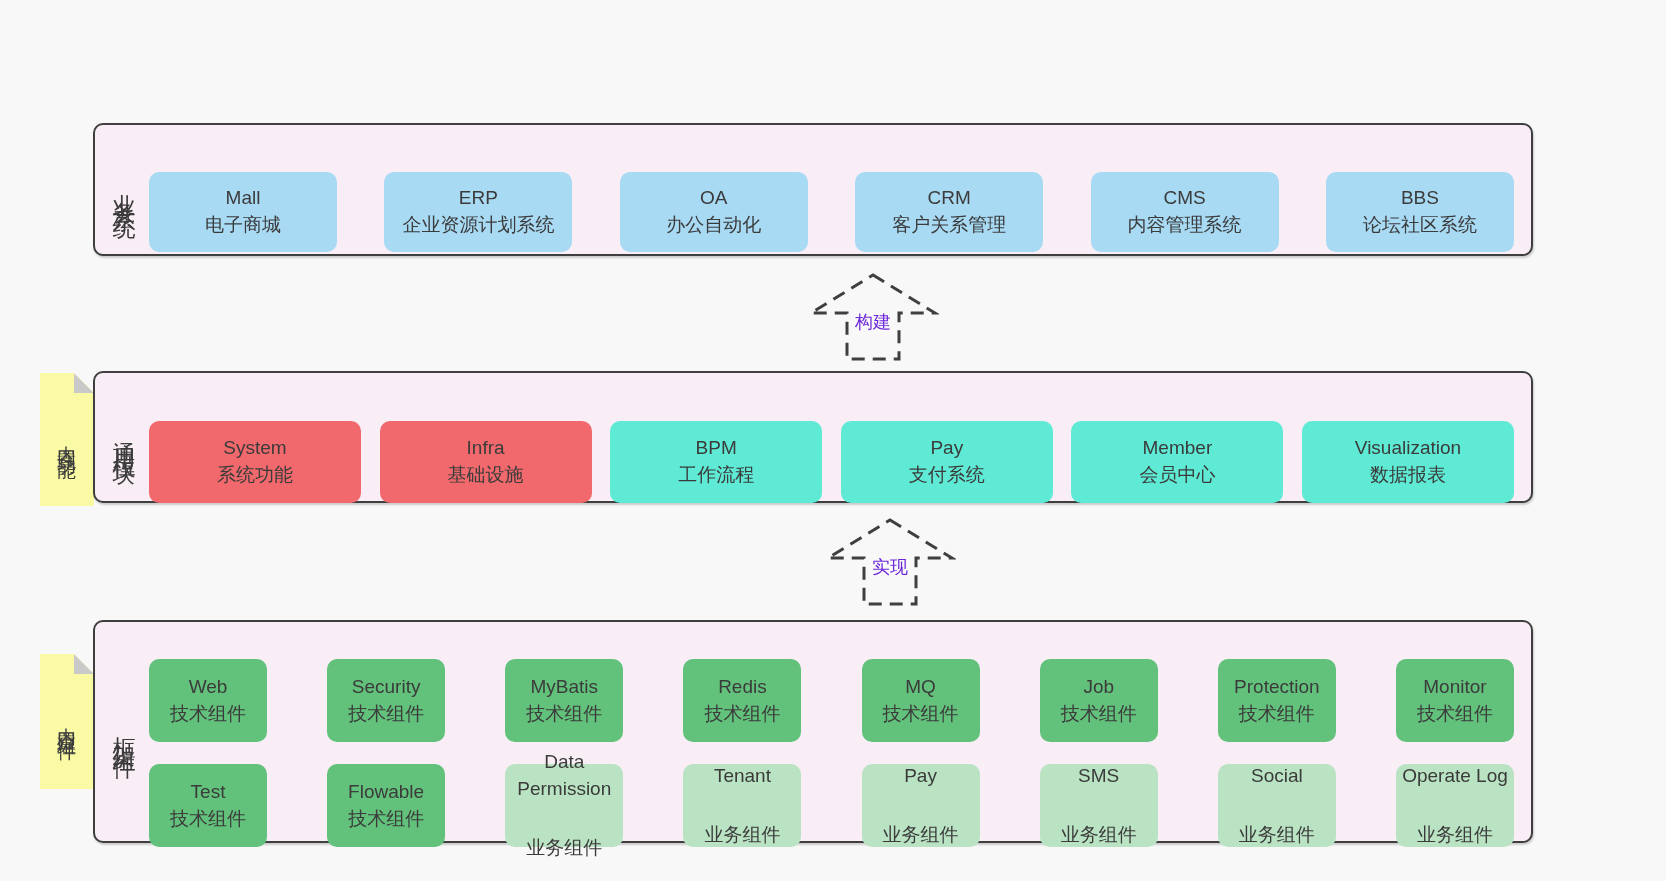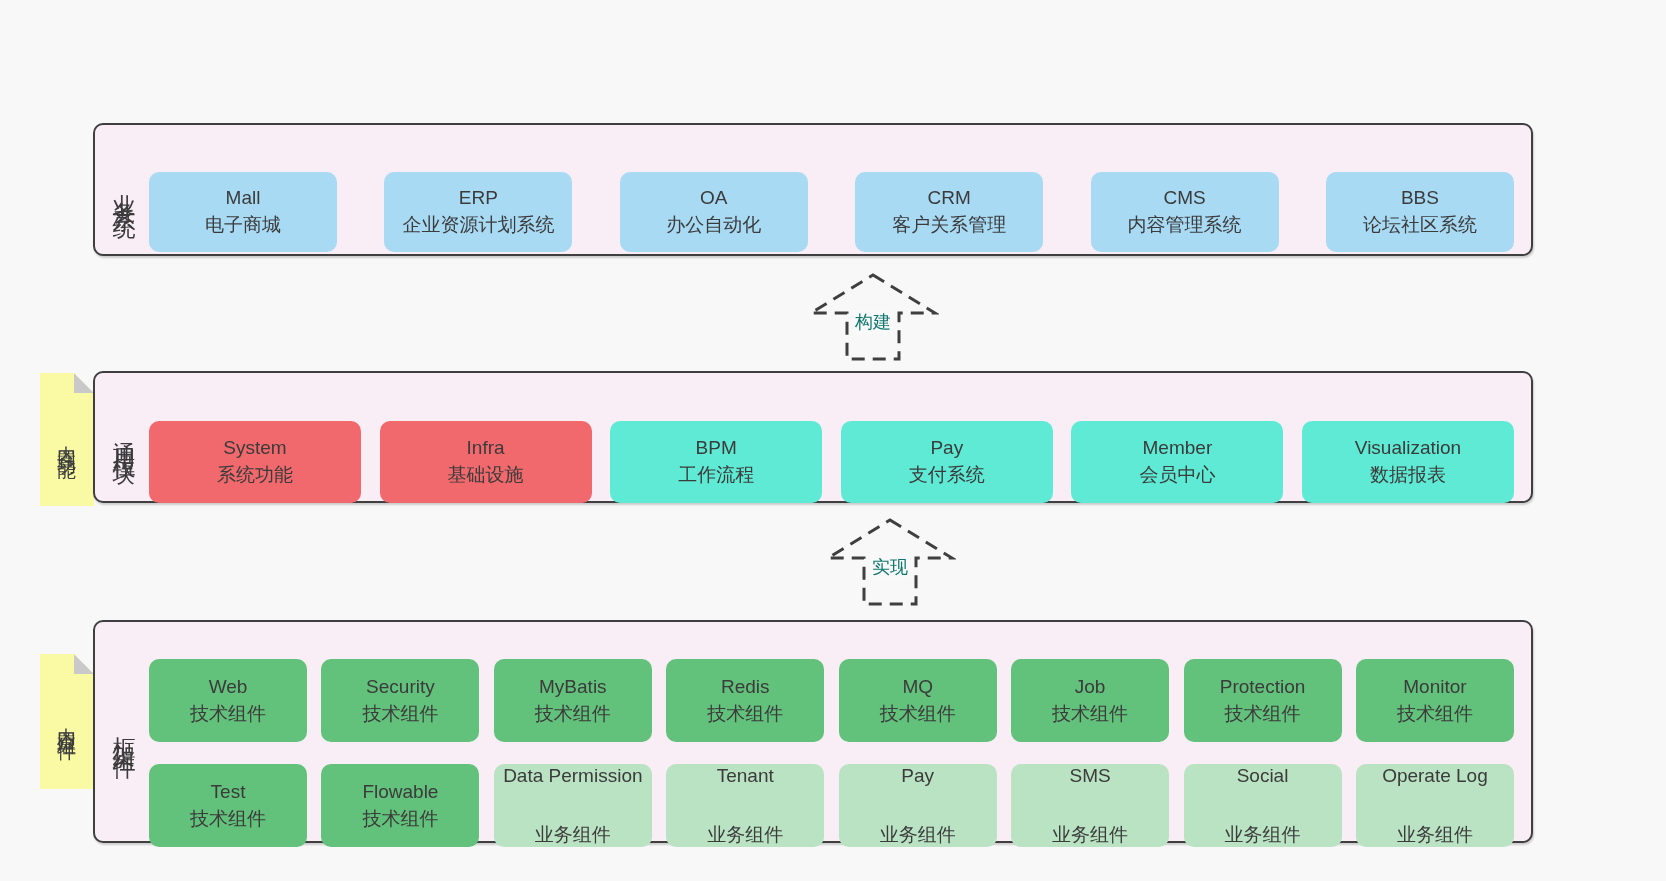--- a/index.html
+++ b/index.html
@@ -43,21 +43,21 @@
   .row-2 { top:122px; }
 
   .node {
     border-radius:10px;
     display:flex; flex-direction:column;
     align-items:center; justify-content:center;
     text-align:center; color:#3b3b3b;margin-top:20px;
   }
   .band-business .node { width:188px; height:80px; }
   .band-modules  .node { width:212px; height:82px; }
-  .band-components .node { width:158px; height:83px; }
+  .band-components .node { width:118px; height:83px; }
   .node span { font-size:19px; line-height:1.42; }
 
   .c-blue   { background:#a8daf4; }
   .c-red    { background:#f1696c; }
   .c-pink   { background:#5eead4; }
   .c-green  { background:#62c17b; }
   .c-lgreen { background:#b9e3c2;gap:32px; }
 
   
   .sticky {
@@ -74,21 +74,21 @@
     background:#c9c9c9;
     clip-path:polygon(0 0, 100% 100%, 0 100%);
   }
 
   
   .arrow { position:absolute; width:132px; height:88px; z-index:1; }
   .arrow-build     { left:807px; top:273px; }
   .arrow-implement { left:824px; top:518px; }
   .arrow-label {
     position:absolute; top:37px; left:50%; transform:translateX(-50%);
-    font-size:18px; color:#0f766e; background:#f9f9f9;
+    font-size:18px; color:#6d28d9; background:#f9f9f9;
     padding:0 2px; white-space:nowrap;
   }
 </style>
 </head>
 <body>
 
 <div class="canvas">
 
   <div class="sticky sticky-modules">
     <span class="v-text">内置功能</span>

